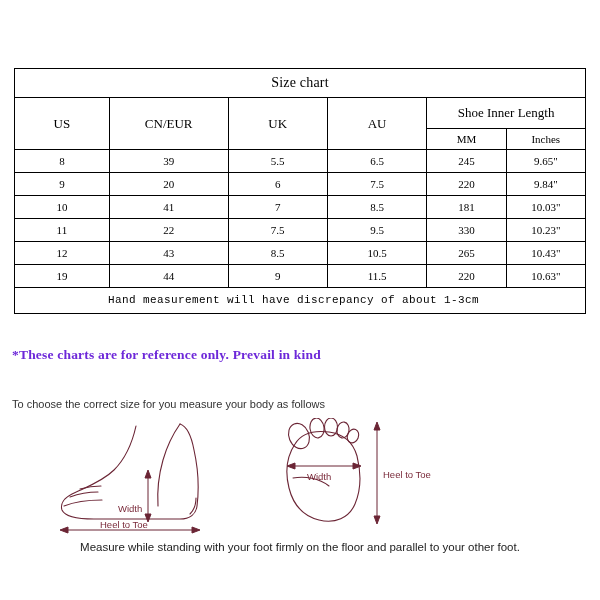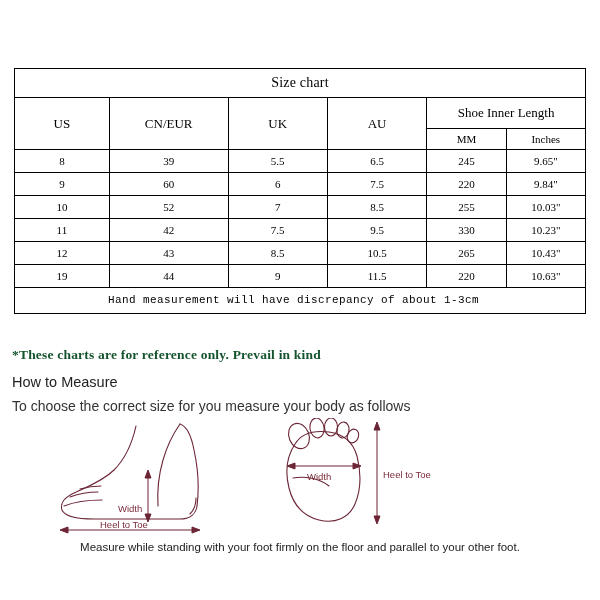--- a/index.html
+++ b/index.html
@@ -72,21 +72,21 @@
   }
 
   
   .ref-note {
     position: absolute;
     left: 12px;
     top: 347px;
     font-family: "Liberation Serif", serif;
     font-weight: bold;
     font-size: 13.5px;
-    color: #14532d;
+    color: #6d28d9;
     letter-spacing: .2px;
   }
 
   
   .howto {
     position: absolute;
     left: 0;
     top: 374px;
     width: 600px;
     height: 190px;
@@ -95,21 +95,21 @@
     position: absolute;
     left: 12px;
     top: 0;
     font-size: 14.5px;
     color: #222;
   }
   .howto-sub {
     position: absolute;
     left: 12px;
     top: 24px;
-    font-size: 14px;
+    font-size: 11px;
     color: #333;
     text-align: right;
   }
   .howto-foot {
     position: absolute;
     left: 0;
     top: 167px;
     width: 600px;
     text-align: center;
     font-size: 11.5px;
@@ -163,37 +163,37 @@
         <tr>
           <td class="cell">8</td>
           <td class="cell">39</td>
           <td class="cell">5.5</td>
           <td class="cell">6.5</td>
           <td class="cell">245</td>
           <td class="cell">9.65"</td>
         </tr>
         <tr>
           <td class="cell">9</td>
-          <td class="cell">60</td>
+          <td class="cell">20</td>
           <td class="cell">6</td>
           <td class="cell">7.5</td>
           <td class="cell">220</td>
           <td class="cell">9.84"</td>
         </tr>
         <tr>
           <td class="cell">10</td>
-          <td class="cell">52</td>
+          <td class="cell">41</td>
           <td class="cell">7</td>
           <td class="cell">8.5</td>
-          <td class="cell">255</td>
+          <td class="cell">181</td>
           <td class="cell">10.03"</td>
         </tr>
         <tr>
           <td class="cell">11</td>
-          <td class="cell">42</td>
+          <td class="cell">22</td>
           <td class="cell">7.5</td>
           <td class="cell">9.5</td>
           <td class="cell">330</td>
           <td class="cell">10.23"</td>
         </tr>
         <tr>
           <td class="cell">12</td>
           <td class="cell">43</td>
           <td class="cell">8.5</td>
           <td class="cell">10.5</td>
@@ -212,21 +212,20 @@
         <tr class="note-row">
           <td colspan="6">Hand measurement will have discrepancy of about 1-3cm</td>
         </tr>
       </tbody>
     </table>
   </div>
 
   <div class="ref-note">*These charts are for reference only. Prevail in kind</div>
 
   <div class="howto">
-    <div class="howto-title">How to Measure</div>
     <div class="howto-sub">To choose the correct size for you measure your body as follows</div>
 
     <div class="diagrams">
 
       <svg width="230" height="120" viewBox="0 0 230 120" style="position:absolute;left:40px;top:0;">
         <g fill="none" stroke="#6b2535" stroke-width="1.1" stroke-linecap="round" stroke-linejoin="round">
 
           <path d="M96,8 C92,26 86,40 74,52 C62,64 44,70 32,76 C24,80 20,86 22,92 C25,99 38,101 54,101
                    L140,101 C150,101 156,96 157,88 C159,72 158,50 154,32 C151,16 146,8 140,6"></path>
 

